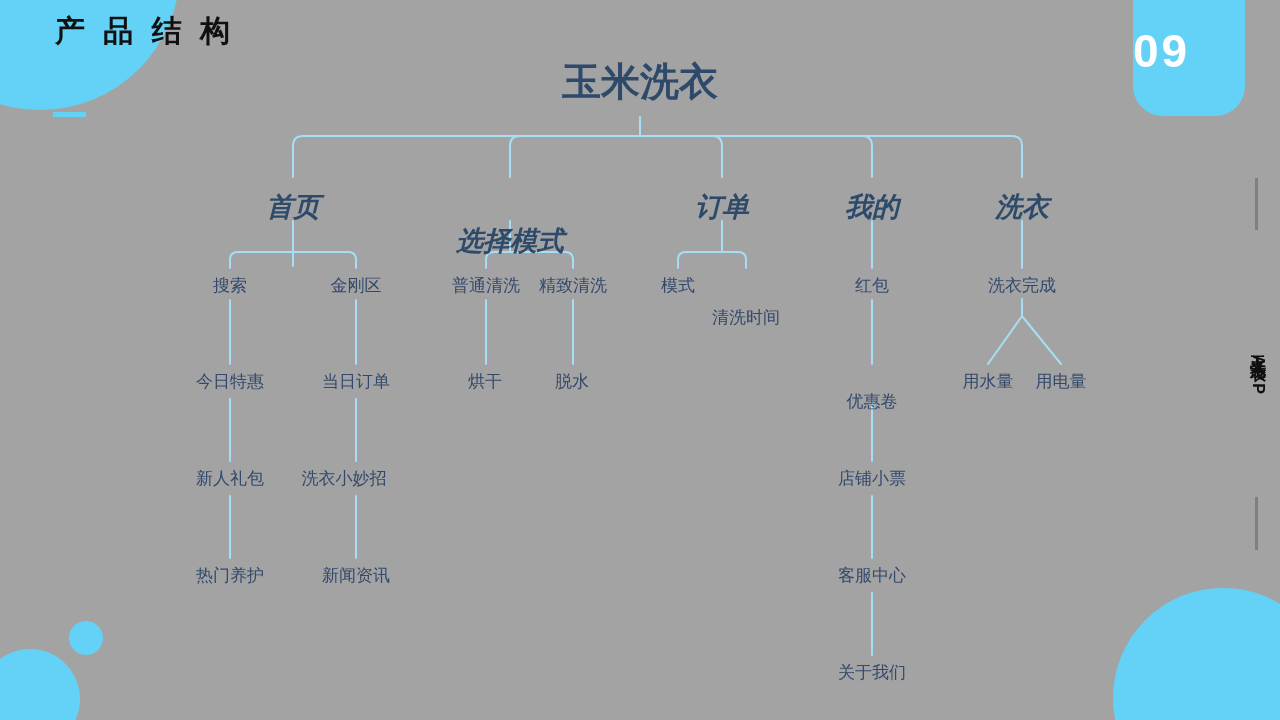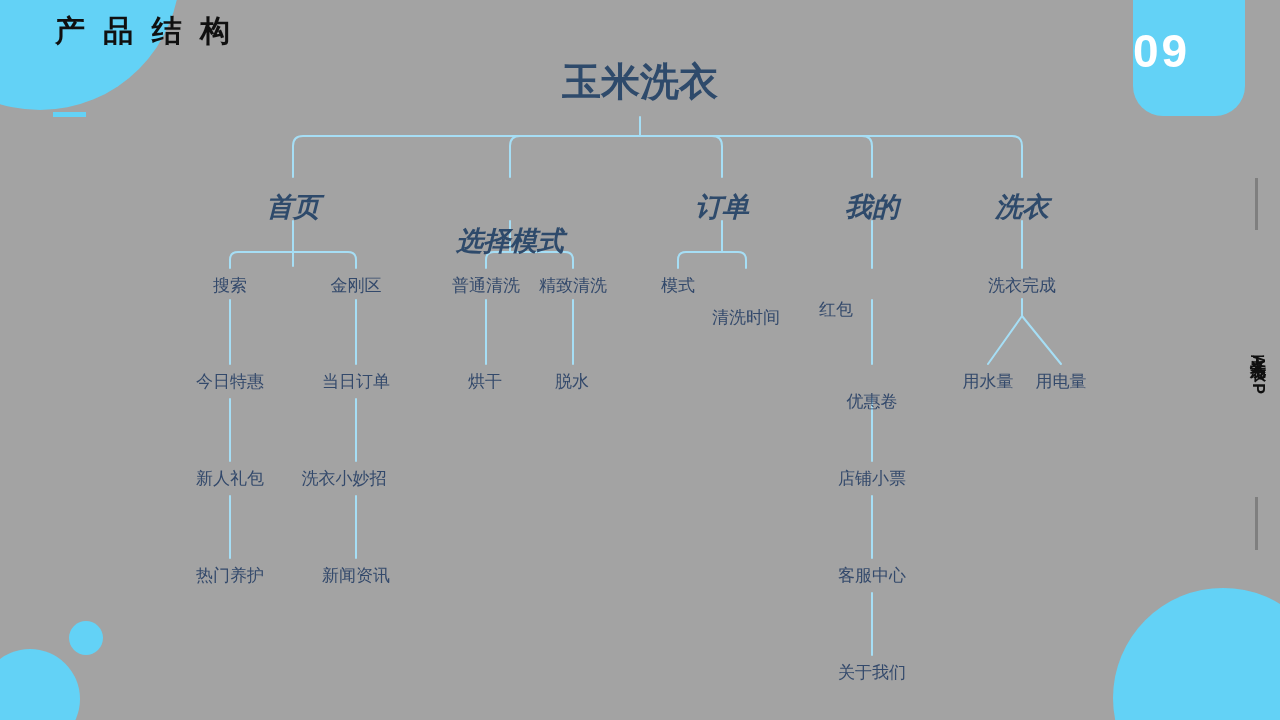--- a/index.html
+++ b/index.html
@@ -121,21 +121,21 @@
       <div class="node branch" style="left: 510px; top: 207px; margin-top: 34px;">选择模式</div>
       <div class="node branch" style="left: 722px; top: 207px;">订单</div>
       <div class="node branch" style="left: 872px; top: 207px;">我的</div>
       <div class="node branch" style="left: 1022px; top: 207px;">洗衣</div>
       <div class="node leaf" style="left: 230px; top: 285px;">搜索</div>
       <div class="node leaf" style="left: 356px; top: 285px;">金刚区</div>
       <div class="node leaf" style="left: 486px; top: 285px;">普通清洗</div>
       <div class="node leaf" style="left: 573px; top: 285px;">精致清洗</div>
       <div class="node leaf" style="left: 678px; top: 285px; text-align: right;">模式</div>
       <div class="node leaf" style="left: 746px; top: 285px; margin-top: 32px;">清洗时间</div>
-      <div class="node leaf" style="left: 836px; top: 285px; margin-top: 24px;">红包</div>
+      <div class="node leaf" style="left: 872px; top: 285px;">红包</div>
       <div class="node leaf" style="left: 1022px; top: 285px;">洗衣完成</div>
       <div class="node leaf" style="left: 230px; top: 381px;">今日特惠</div>
       <div class="node leaf" style="left: 356px; top: 381px;">当日订单</div>
       <div class="node leaf" style="left: 485px; top: 381px;">烘干</div>
       <div class="node leaf" style="left: 572px; top: 381px;">脱水</div>
       <div class="node leaf" style="left: 872px; top: 381px; margin-top: 20px;">优惠卷</div>
       <div class="node leaf" style="left: 988px; top: 381px; text-align: center;">用水量</div>
       <div class="node leaf" style="left: 1061px; top: 381px;">用电量</div>
       <div class="node leaf" style="left: 230px; top: 478px;">新人礼包</div>
       <div class="node leaf" style="left: 344px; top: 478px;">洗衣小妙招</div>

